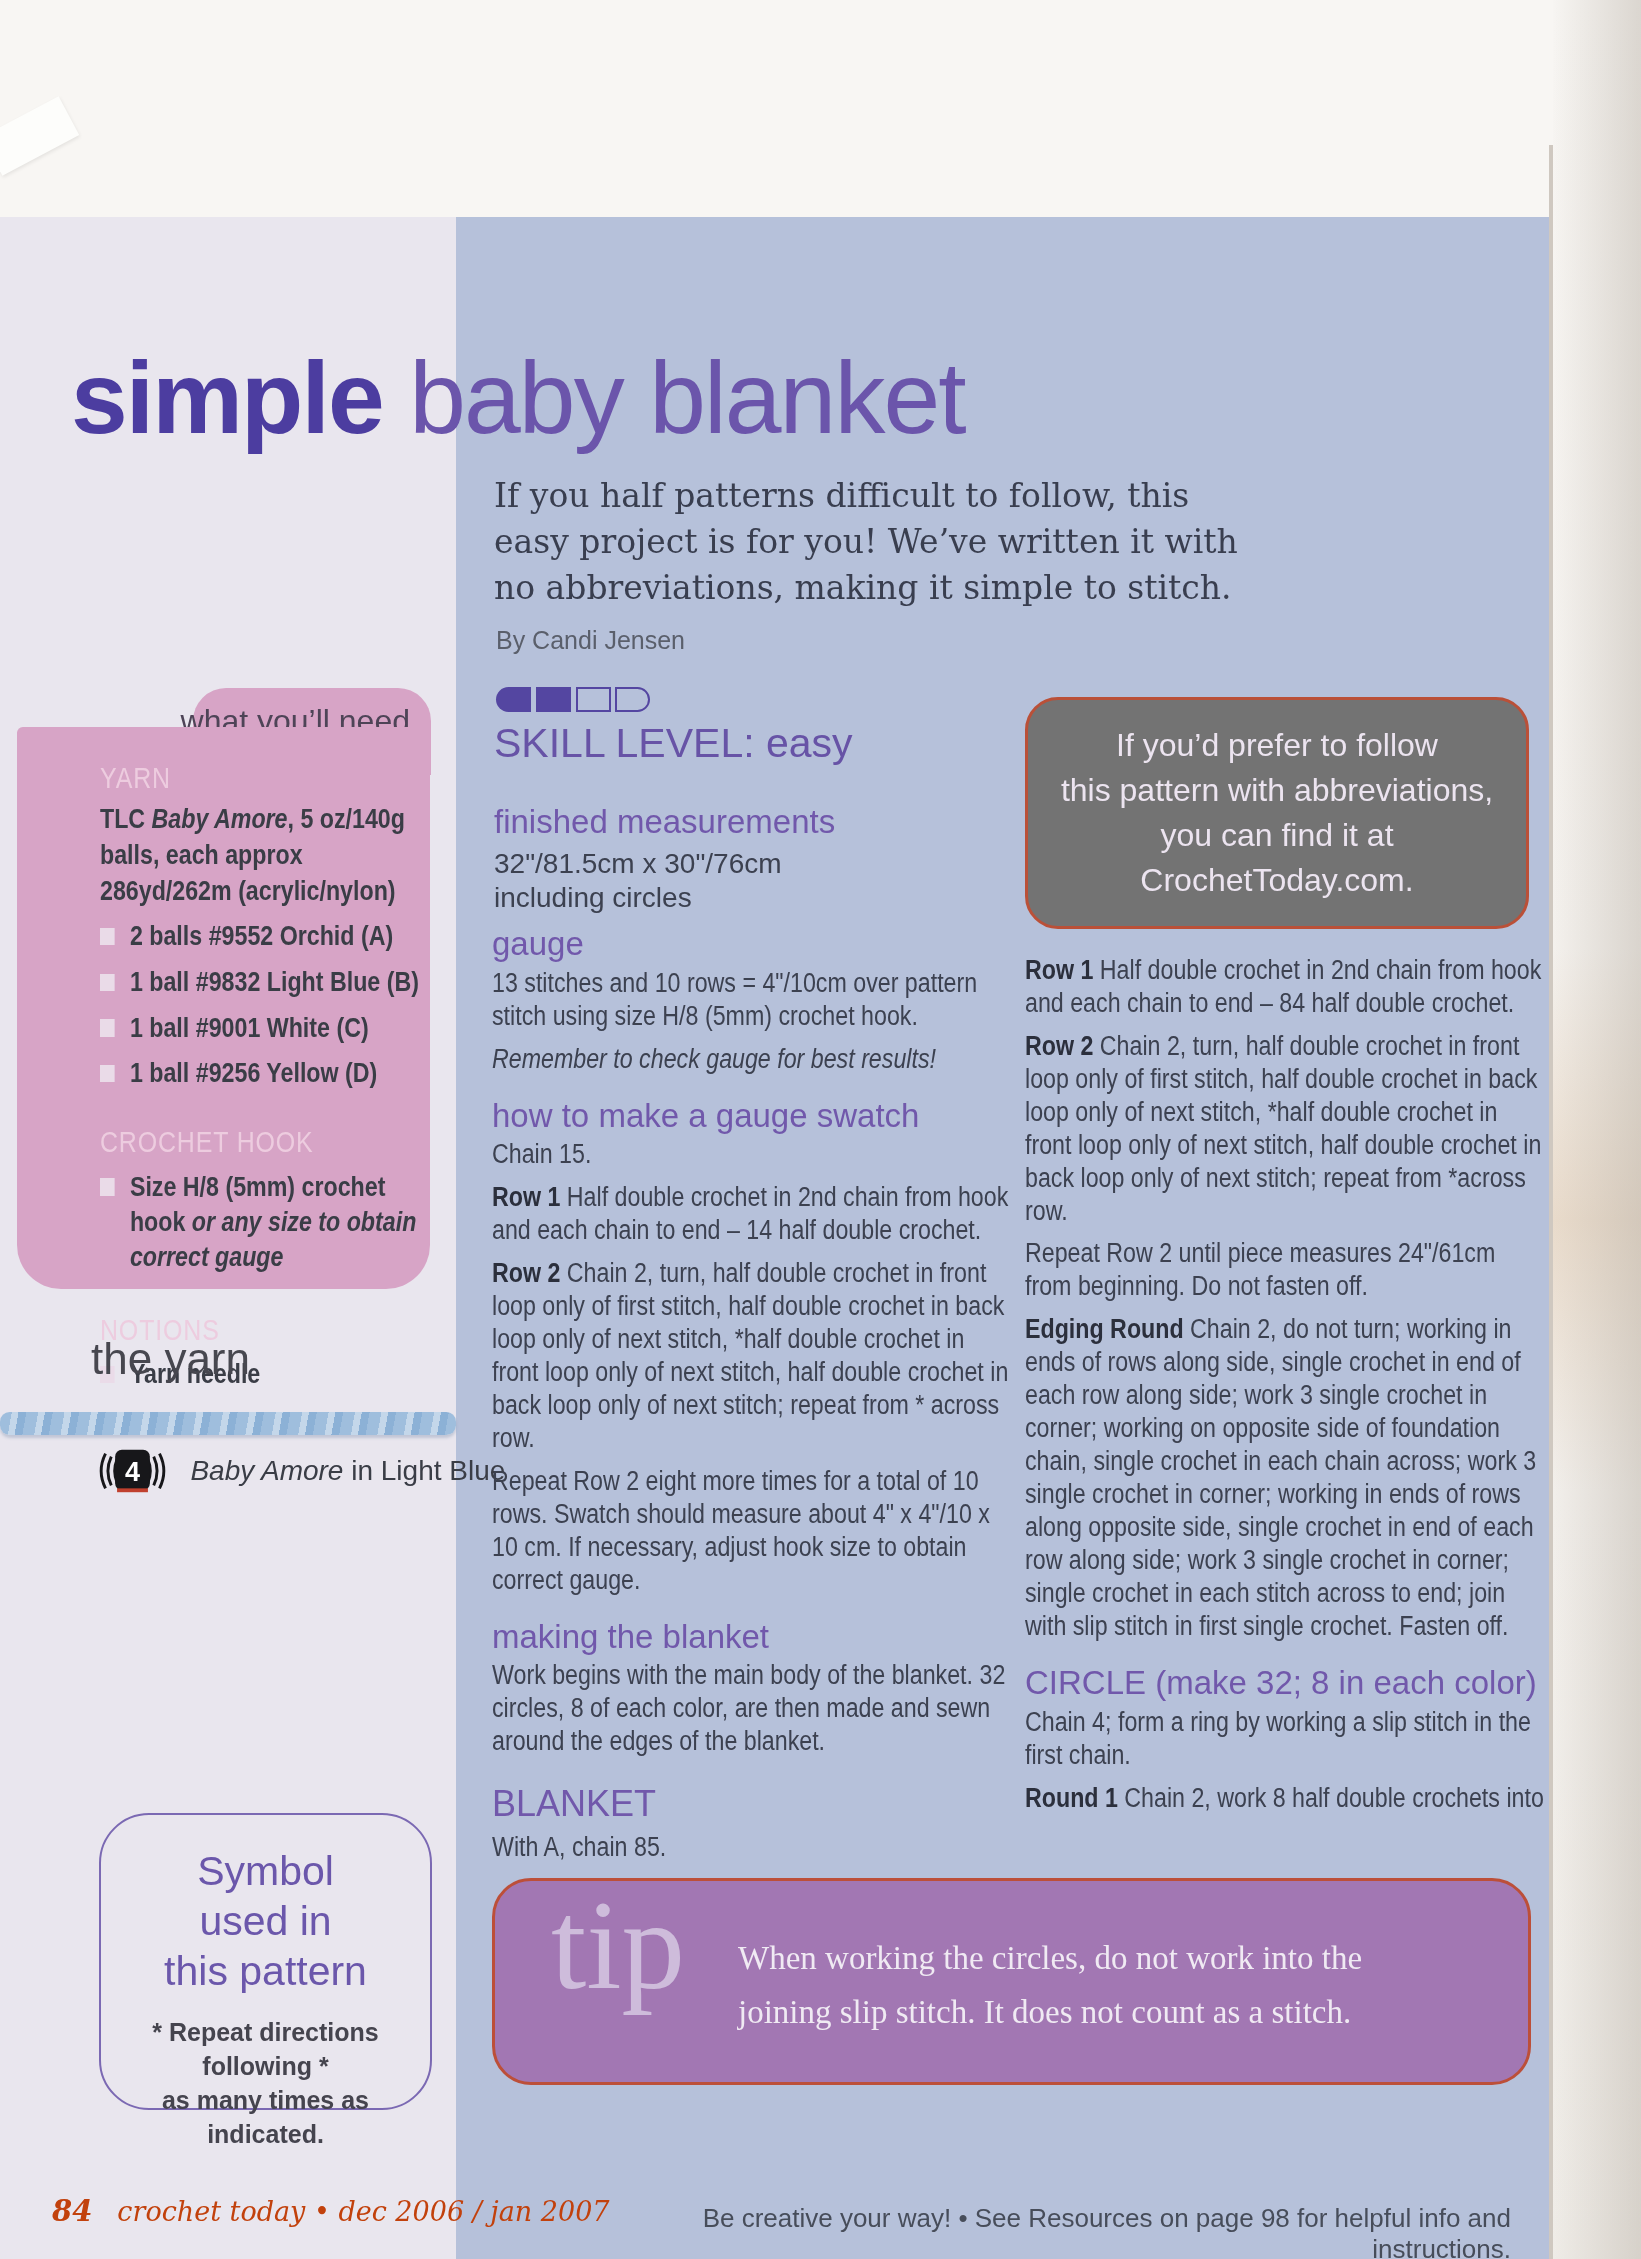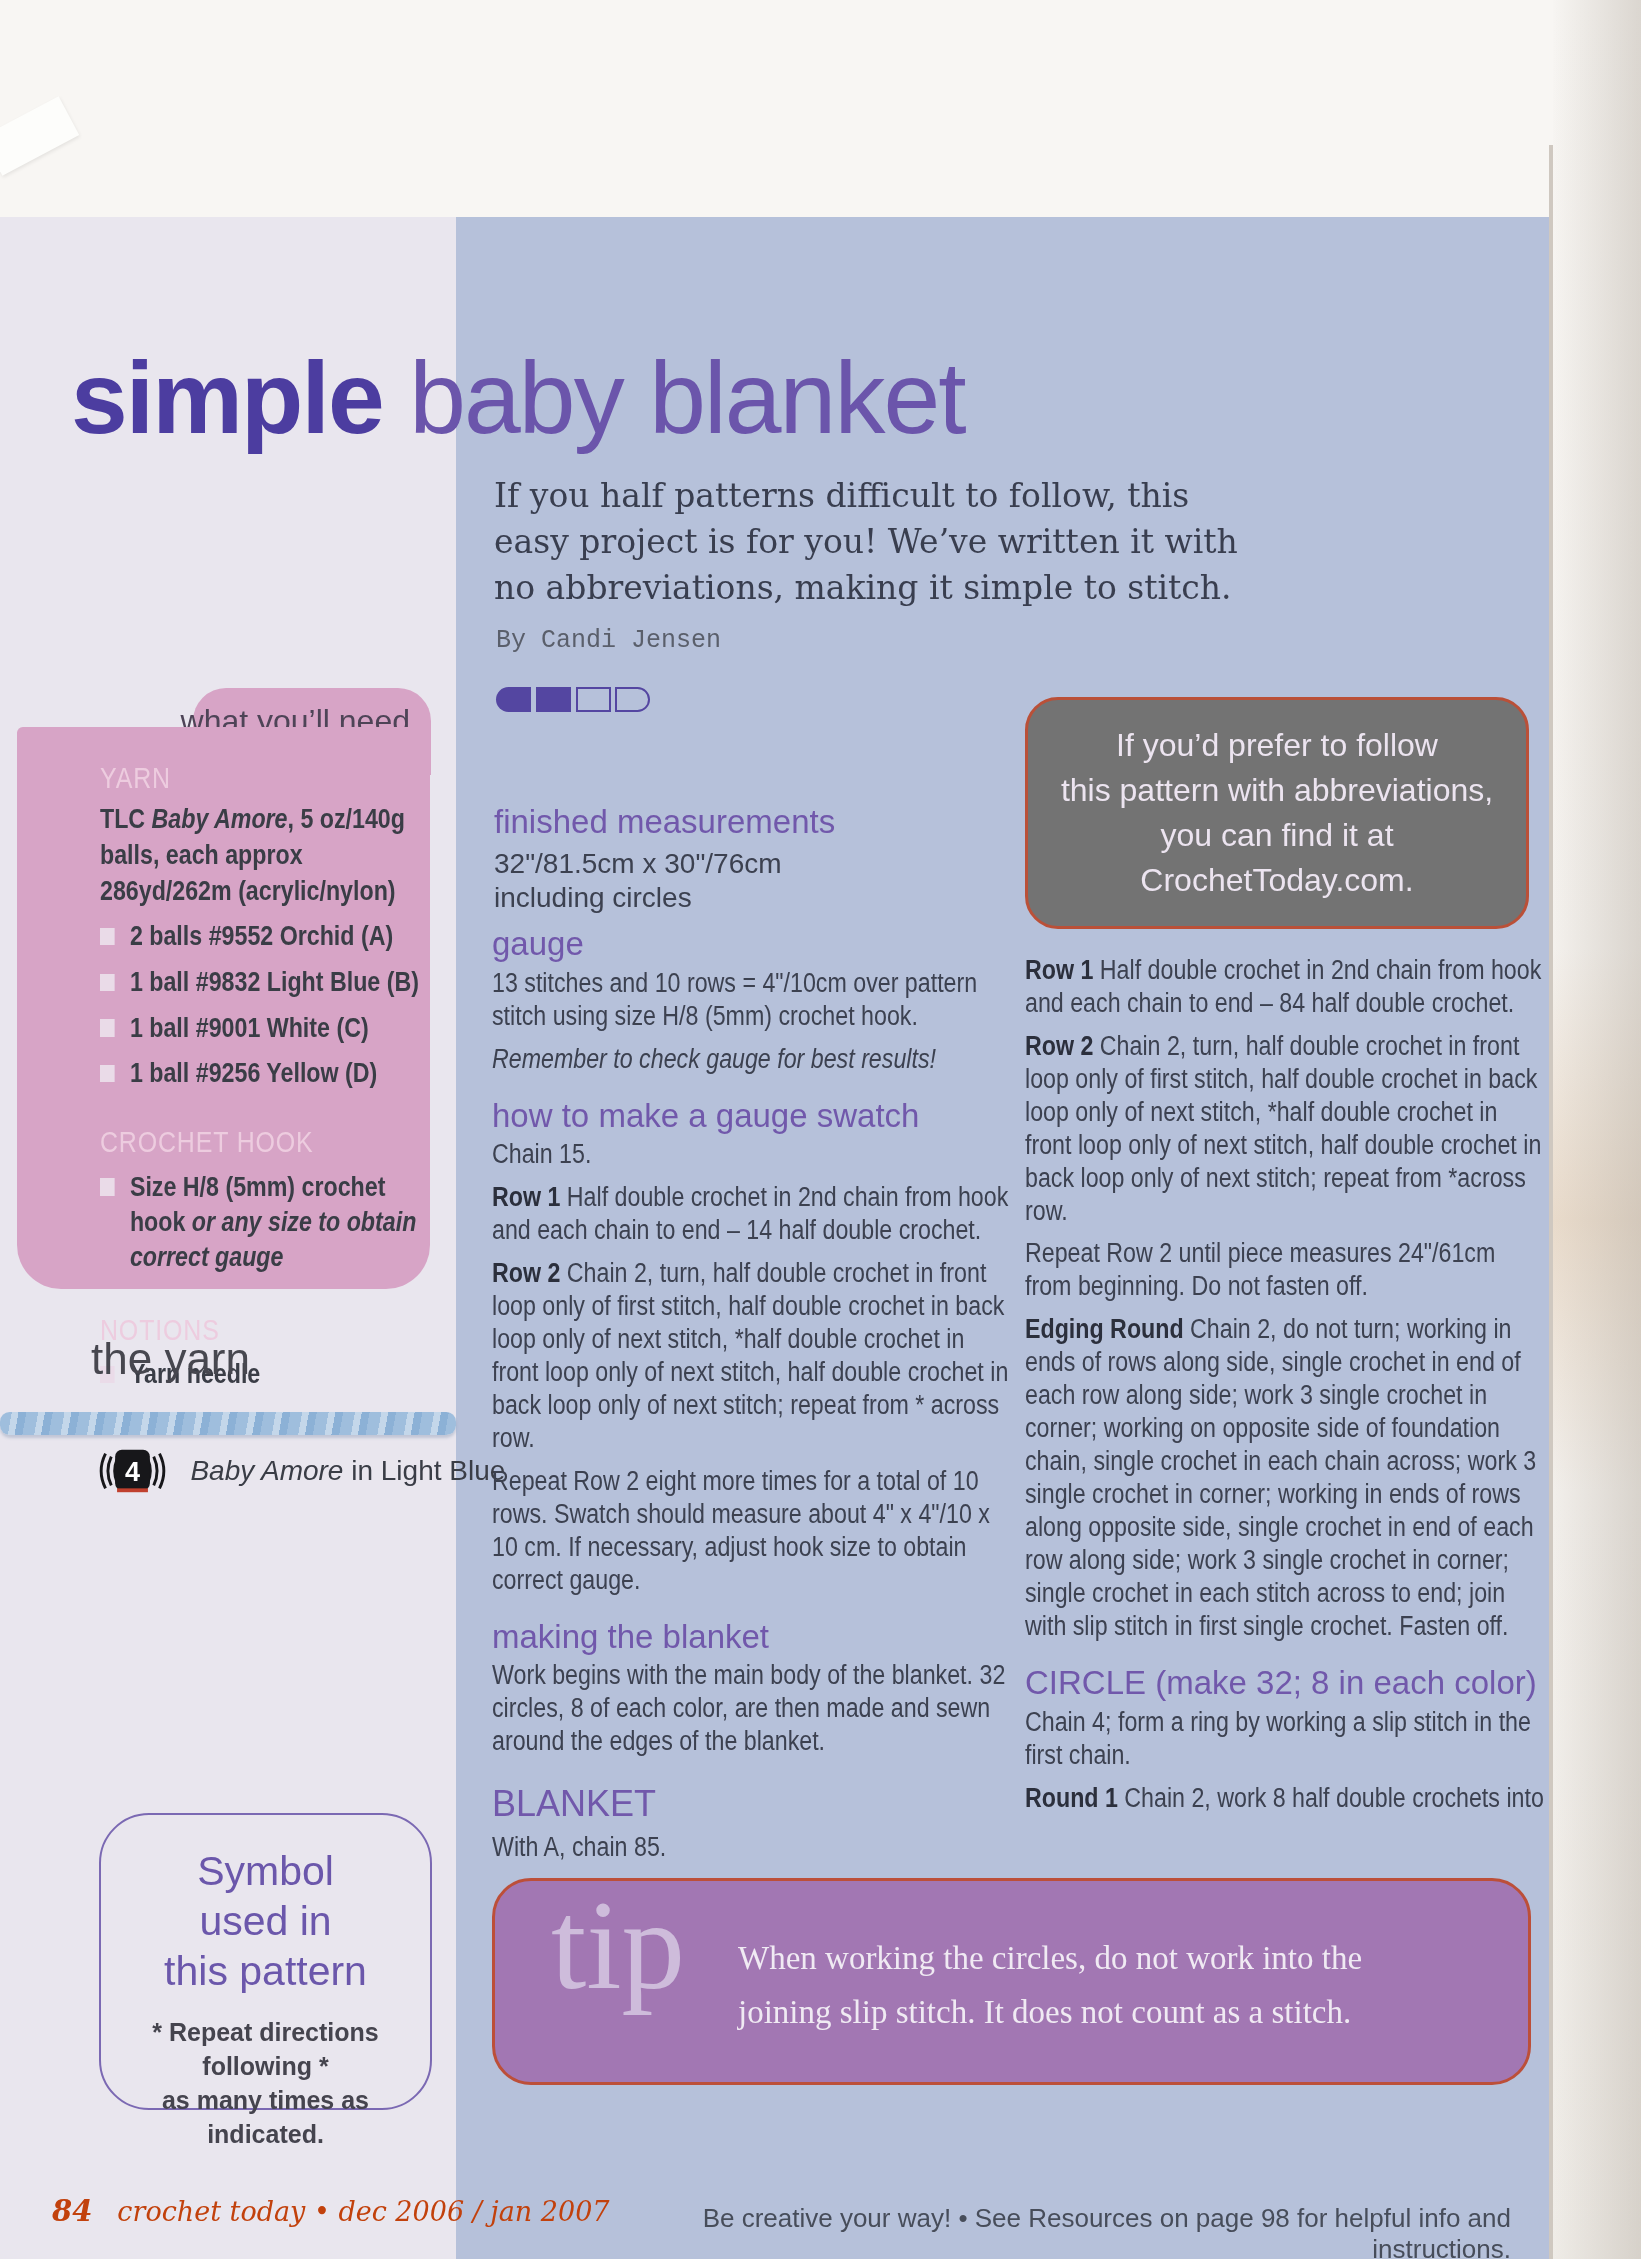--- a/index.html
+++ b/index.html
@@ -18,21 +18,21 @@
   .edge-line{position:absolute;left:1549px;top:145px;width:3.9px;height:2114px;background:#cfc8c0;}
 
   
   .title{position:absolute;left:71px;top:340px;font-size:102px;letter-spacing:-1.9px;white-space:nowrap;}
   .title .t-bold{font-weight:700;color:#4c3da0;}
   .title .t-light{font-weight:400;color:#6b55ab;}
 
   
   .intro{position:absolute;left:494px;top:473px;font-family:"DejaVu Serif",serif;
          font-size:33px;line-height:46px;color:#393e4f;}
-  .byline{position:absolute;left:496px;top:626px;font-family:Liberation Mono, monospace;
+  .byline{position:absolute;left:496px;top:626px;font-family:Liberation Sans, sans-serif;
           font-size:25px;color:#5a5f6b;}
 
   
   .skill-pill{position:absolute;left:496px;top:687px;display:flex;gap:4.8px;}
   .seg{width:35px;height:25px;box-sizing:border-box;}
   .seg.fill{background:#5446a1;}
   .seg.out{border:2.9px solid #5446a1;}
   .seg.first{border-radius:13.5px 0 0 13.5px;}
   .seg.last{border-radius:0 13.5px 13.5px 0;}
   .skill-label{position:absolute;left:494px;top:720px;font-size:41px;color:#6753a6;}
@@ -122,20 +122,21 @@
     <div>no abbreviations, making it simple to stitch.</div>
   </div>
   <div class="byline">By Candi Jensen</div>
 
   <div class="skill-pill">
     <div class="seg fill first"></div>
     <div class="seg fill"></div>
     <div class="seg out"></div>
     <div class="seg out last"></div>
   </div>
+  <div class="skill-label">SKILL LEVEL: easy</div>
   <div class="finished-hdr">finished measurements</div>
   <div class="finished-b1">32"/81.5cm x 30"/76cm</div>
   <div class="finished-b2">including circles</div>
 
   <div class="abbr-box">
     <div>If you’d prefer to follow</div>
     <div>this pattern with abbreviations,</div>
     <div>you can find it at</div>
     <div>CrochetToday.com.</div>
   </div>

